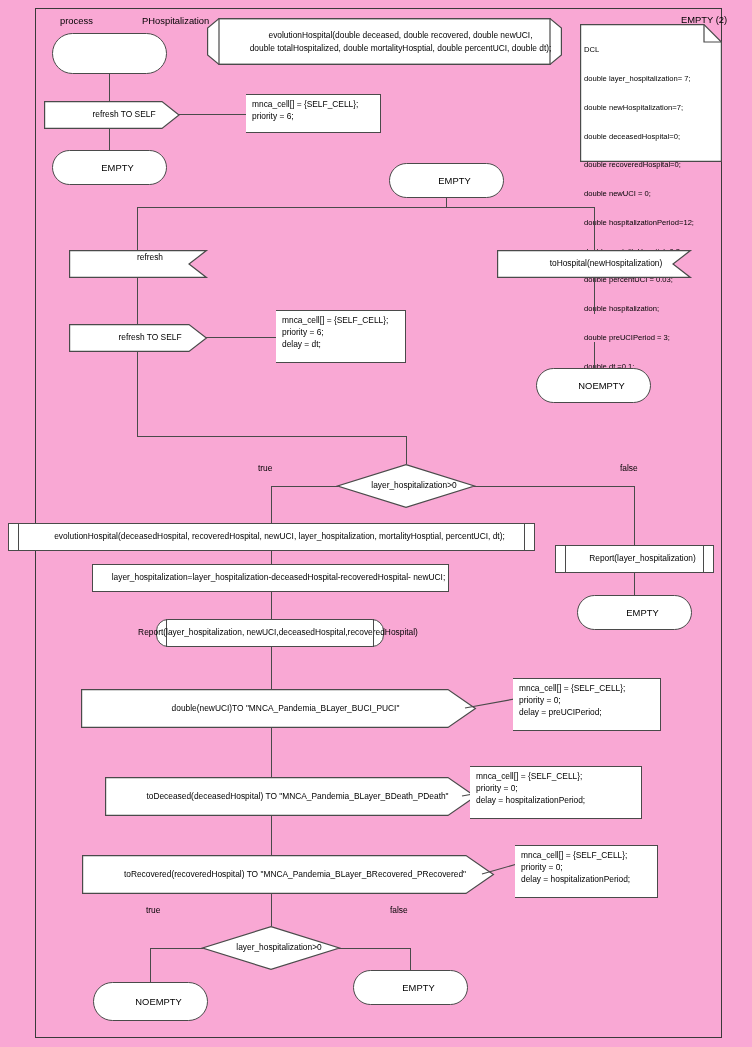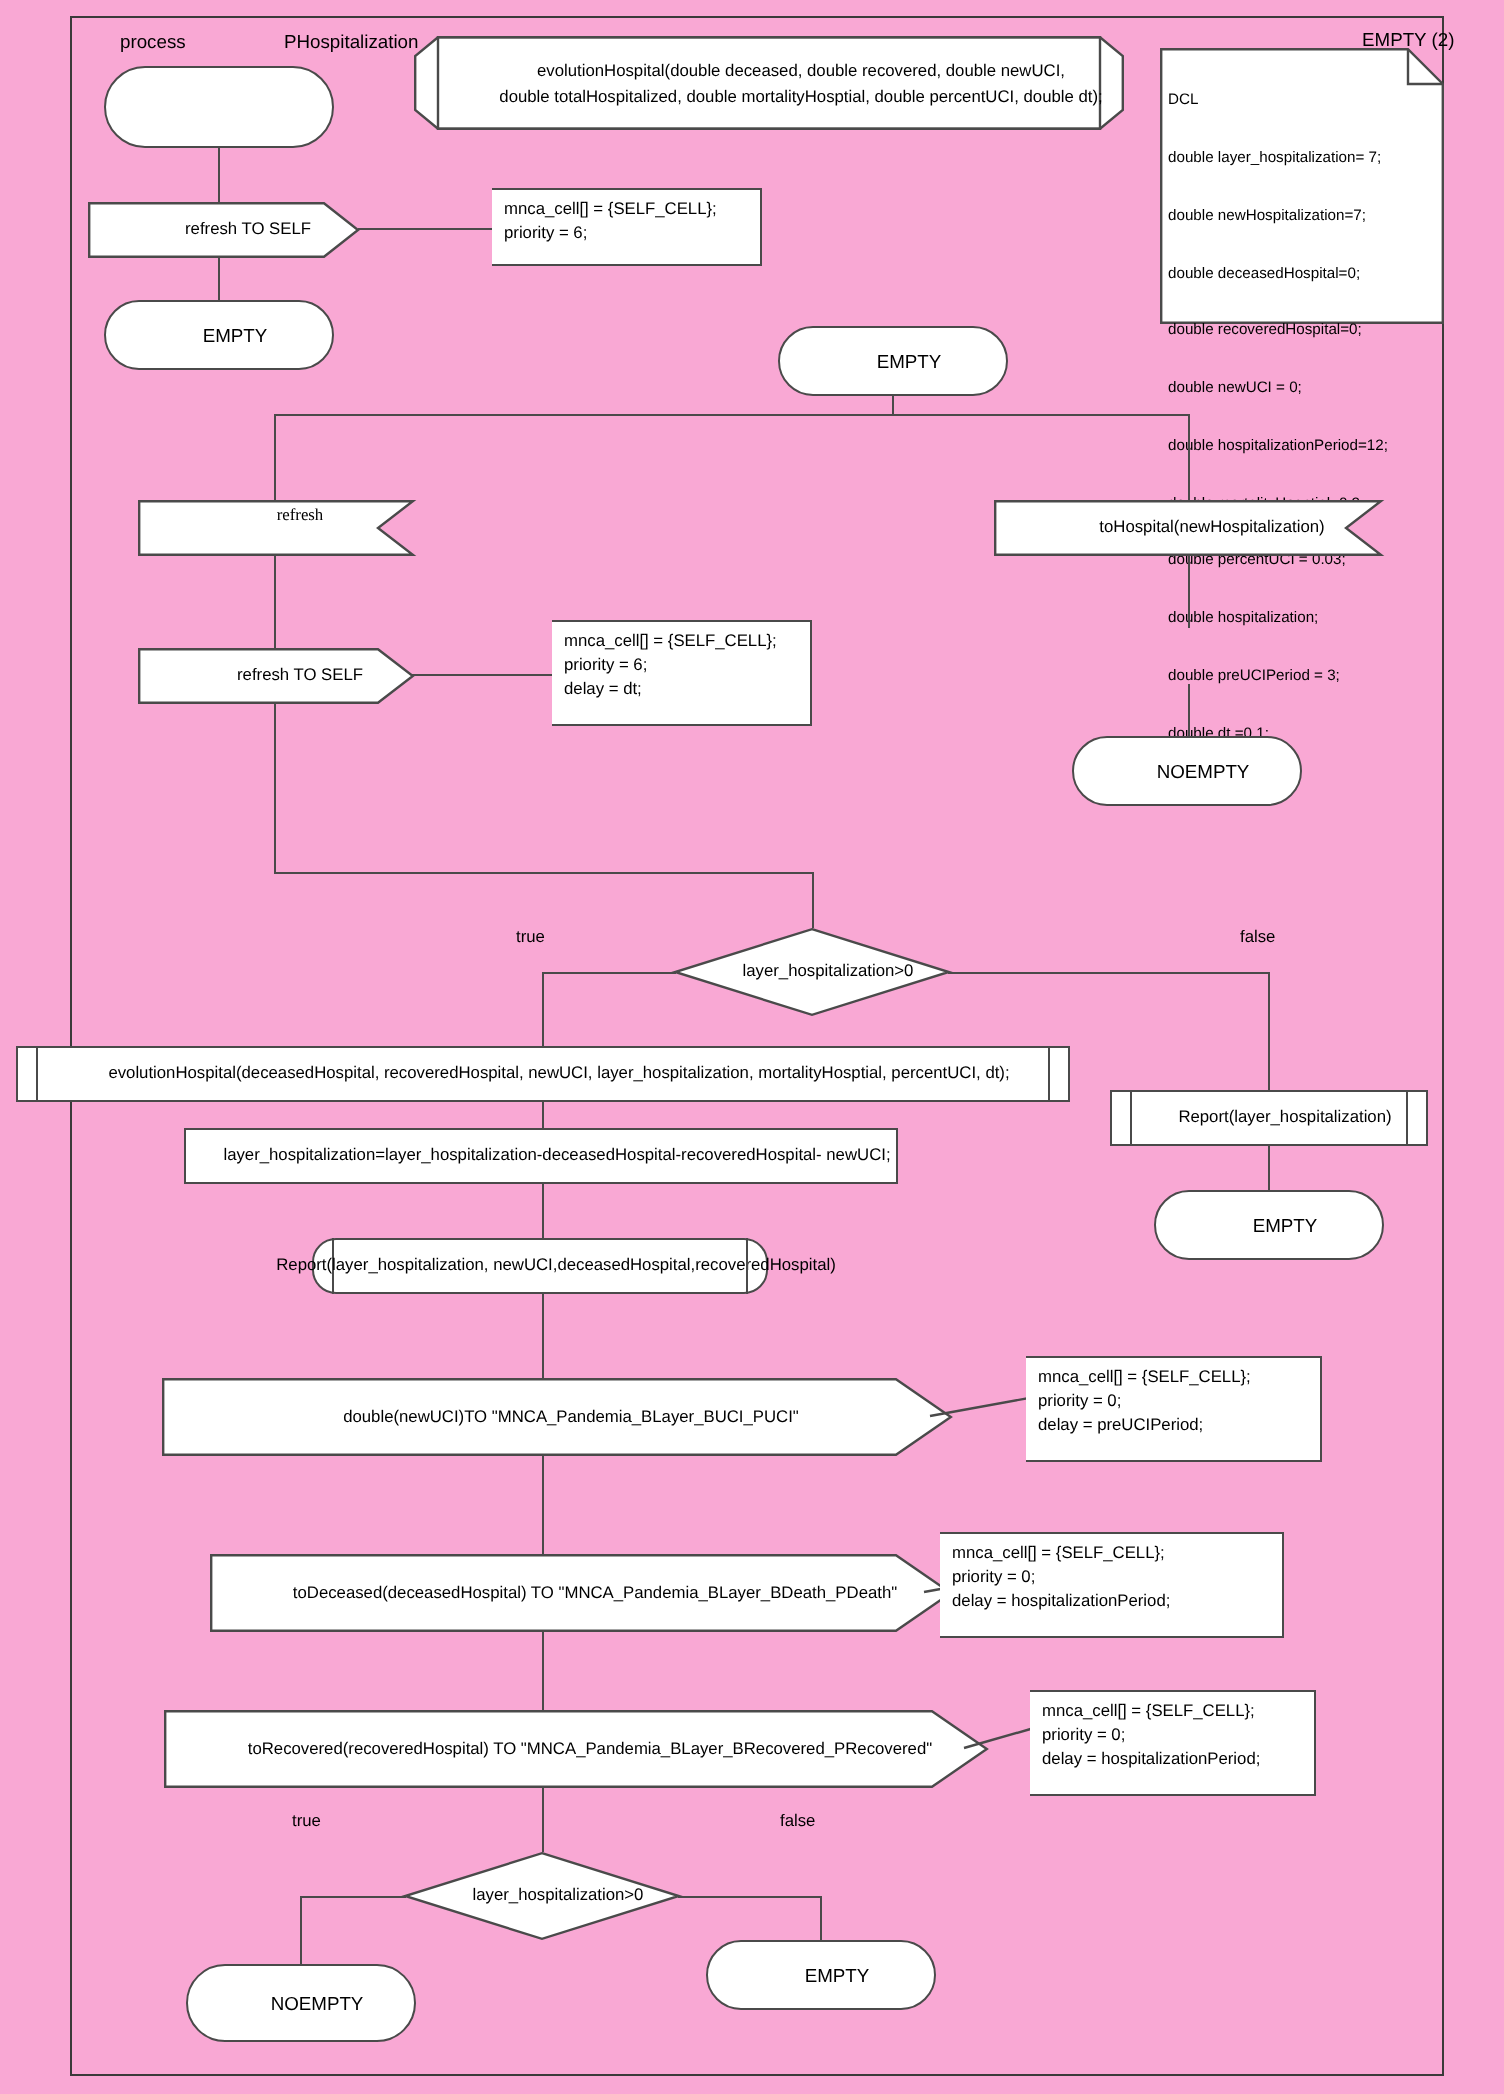--- a/index.html
+++ b/index.html
@@ -177,21 +177,21 @@
   </div>
 
   <div class="ln lnv" style="left:446px;top:198px;height:10px;"></div>
 
   <div class="ln lnh" style="left:137px;top:207px;width:458px;"></div>
 
   <div class="ln lnv" style="left:137px;top:207px;height:43px;"></div>
 
   <div class="ln lnv" style="left:594px;top:207px;height:43px;"></div>
 
-  <div class="input-wrap" style="left:69px;top:250px;width:138px;height:16px;font-family:Liberation Serif, serif;">
+  <div class="input-wrap" style="left:69px;top:250px;width:138px;height:16px;">
     <svg width="138" height="28" viewBox="0 0 138 28">
       <polygon points="0.6,0.6 137.4,0.6 120,14 137.4,27.4 0.6,27.4" fill="#ffffff" stroke="#4a4a4a" stroke-width="1.2"></polygon>
     </svg>
     <div class="ctr fs8" style="width:122px;">refresh</div>
   </div>
 
   <div class="ln lnv" style="left:137px;top:278px;height:46px;"></div>
 
   <div class="out-wrap" style="left:69px;top:324px;width:138px;height:28px;">
     <svg width="138" height="28" viewBox="0 0 138 28">

